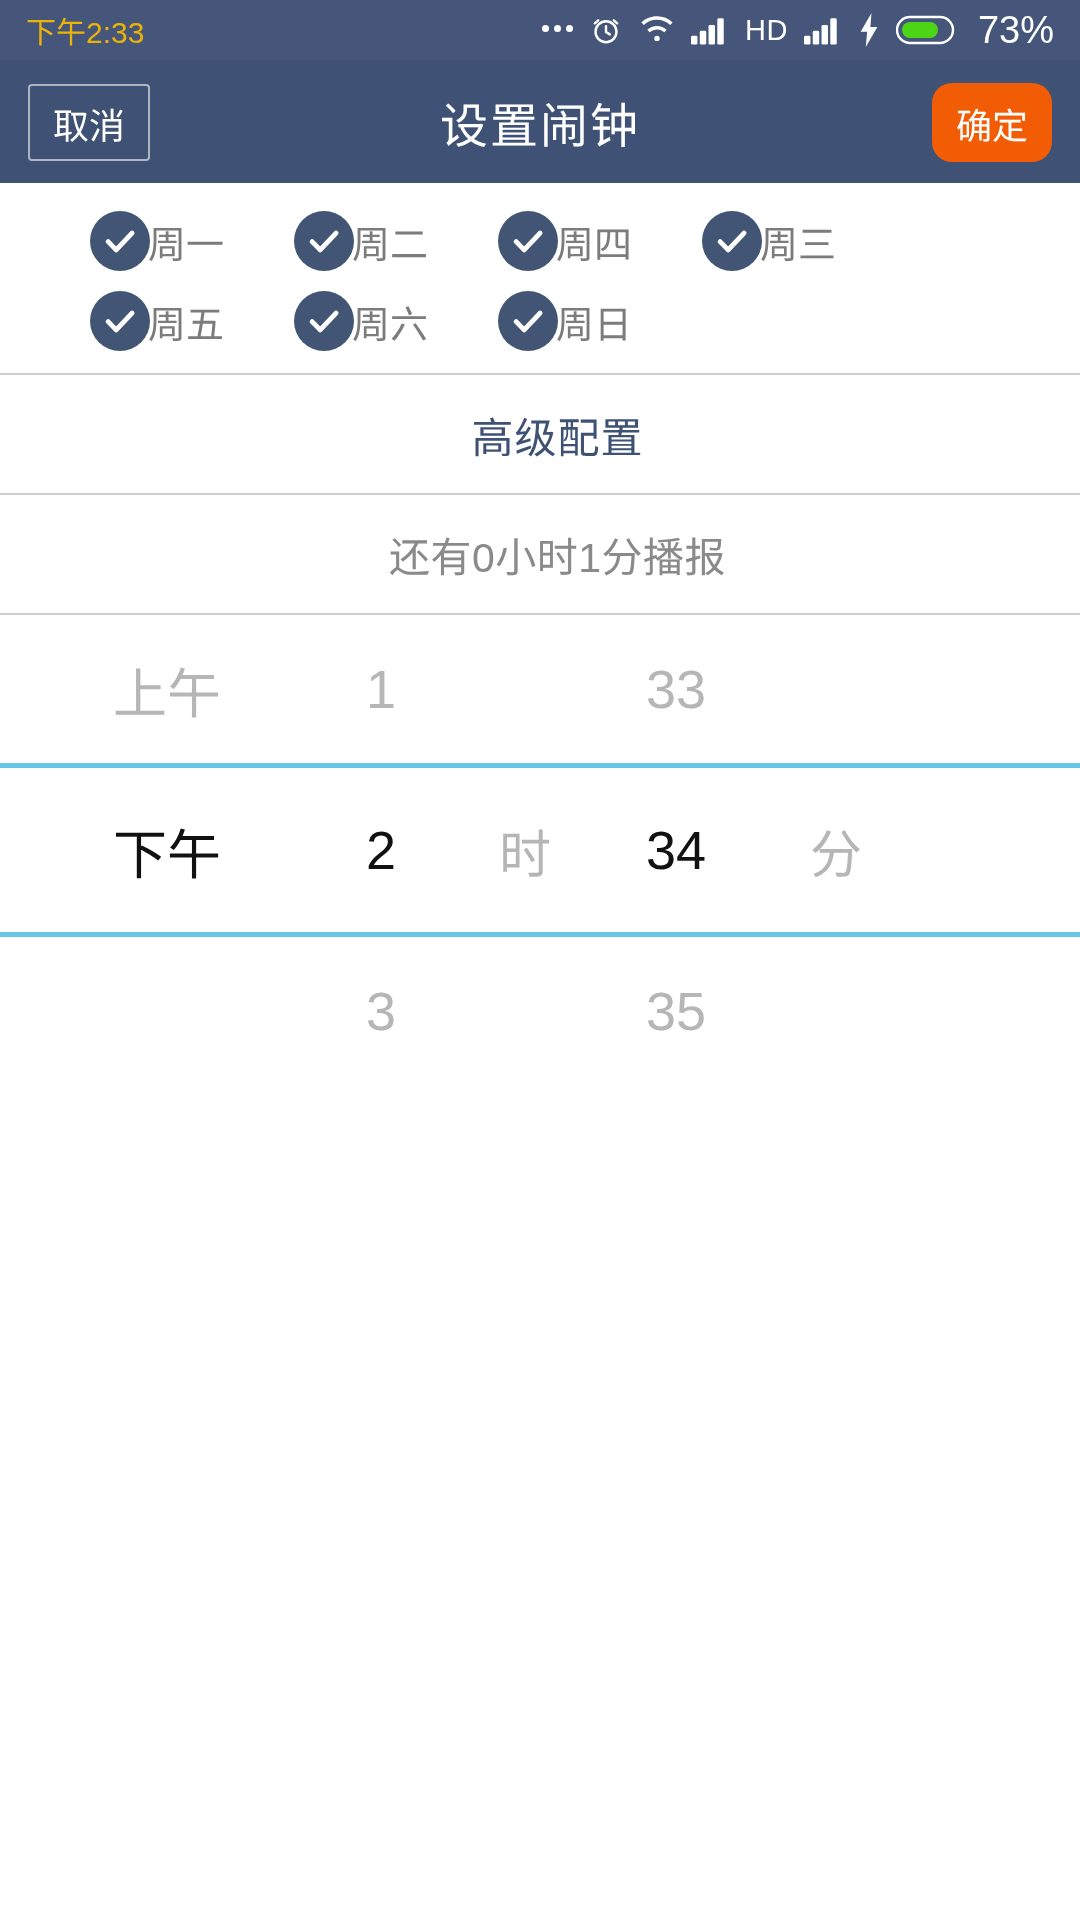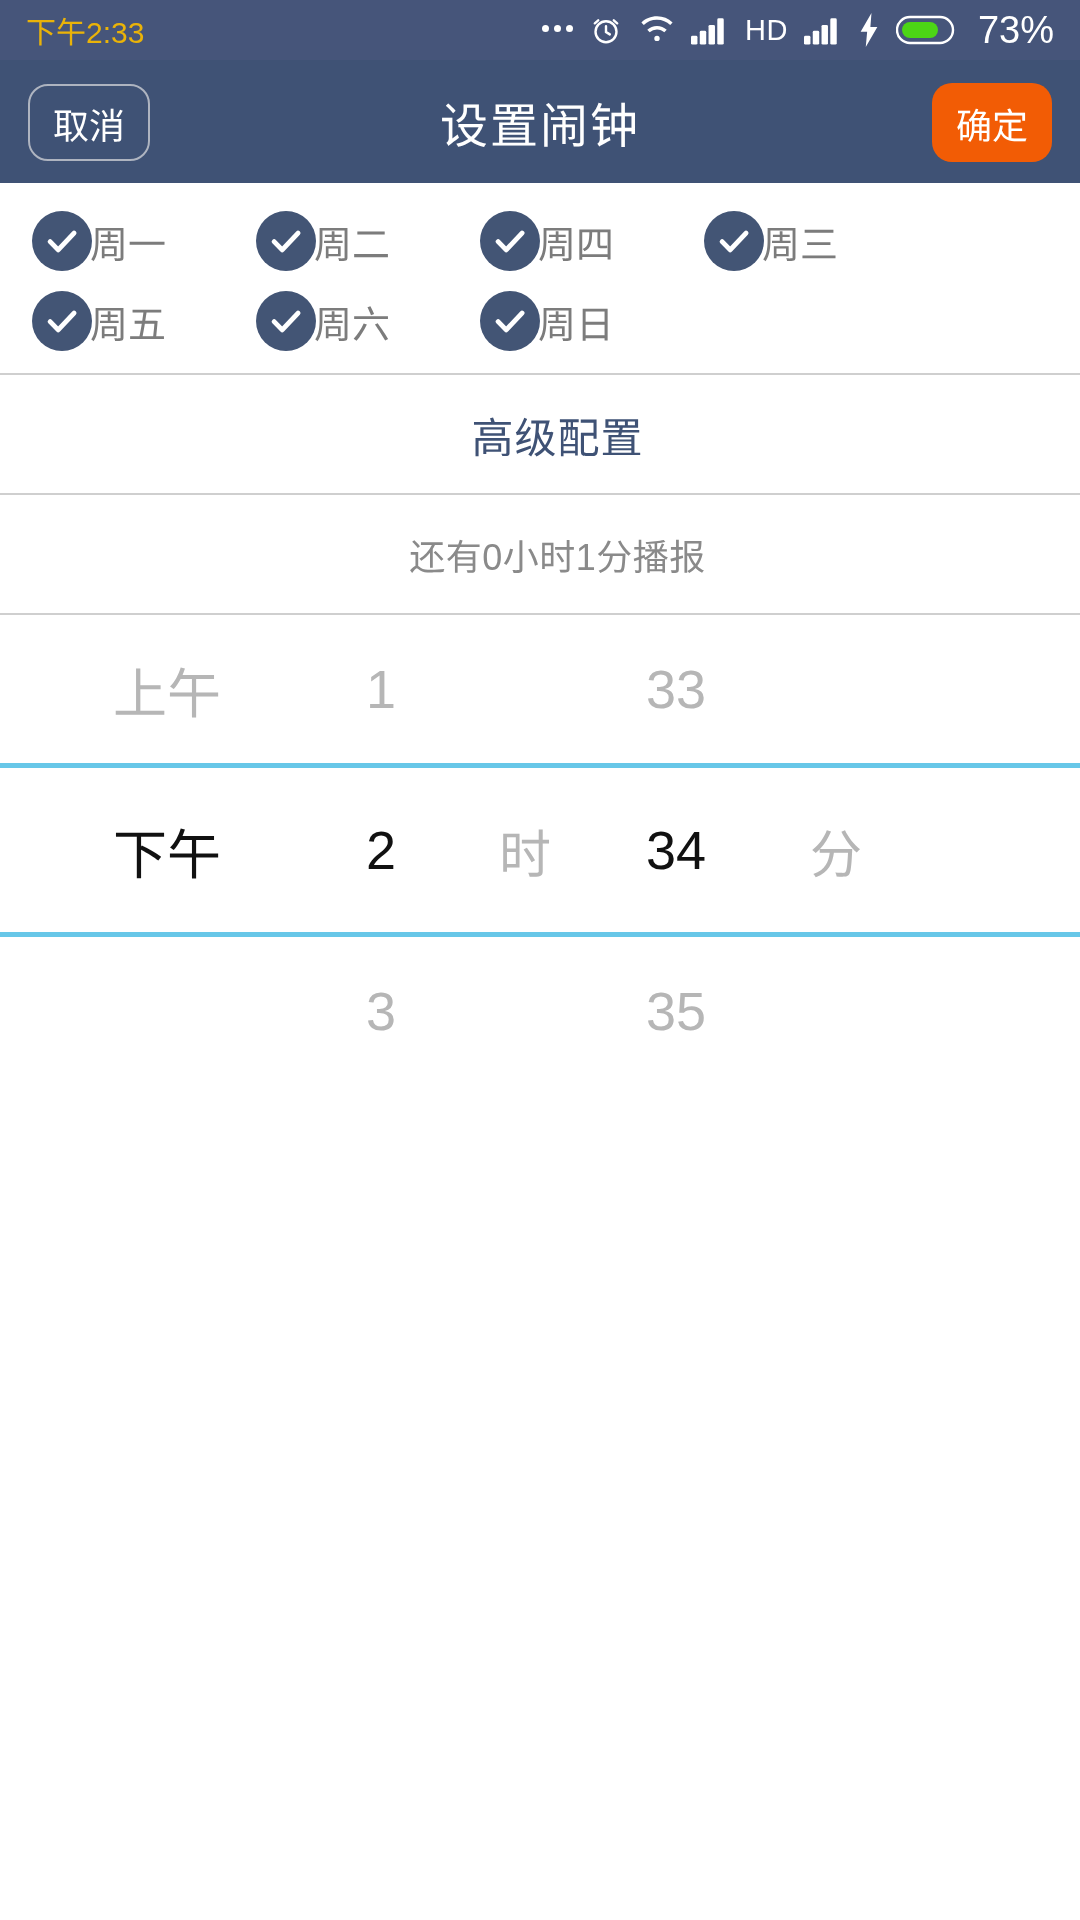--- a/index.html
+++ b/index.html
@@ -73,21 +73,21 @@
     position: relative;
     box-sizing: border-box;
   }
   .nav-cancel {
     position: absolute;
     left: 28px;
     top: 24px;
     width: 122px;
     height: 77px;
     border: 2px solid #AEB4C0;
-    border-radius: 20px;
+    border-radius: 4px;
     color: #ffffff;
     font-size: 36px;
     display: flex;
     align-items: center;
     justify-content: center;
     box-sizing: border-box;
     background: transparent;
     cursor: pointer;
   }
   .nav-title {
@@ -114,23 +114,22 @@
     cursor: pointer;
   }
 
   
   .weekdays {
     padding: 28px 0 22px 0;
     background: #ffffff;
   }
   .wd-row {
     display: flex;
-    padding-left: 32px;
-    box-sizing: border-box;
-    gap: 20px;
+    padding-left: 90px;
+    box-sizing: border-box;
   }
   .wd-row:first-child { margin-bottom: 20px; }
   .wd-item {
     width: 204px;
     display: flex;
     align-items: center;
     cursor: pointer;
   }
   .wd-check {
     width: 60px;
@@ -164,21 +163,21 @@
     background: #ffffff;
     padding-left: 35px;
   }
   .advanced-link {
     font-size: 42px;
     color: #3F5275;
     letter-spacing: 1px;
     cursor: pointer;
   }
   .countdown-text {
-    font-size: 36px;
+    font-size: 41px;
     color: #8A8A8A;
     letter-spacing: 0.5px;
   }
 
   
   .picker {
     position: relative;
     background: #ffffff;
     height: 504px;
   }

